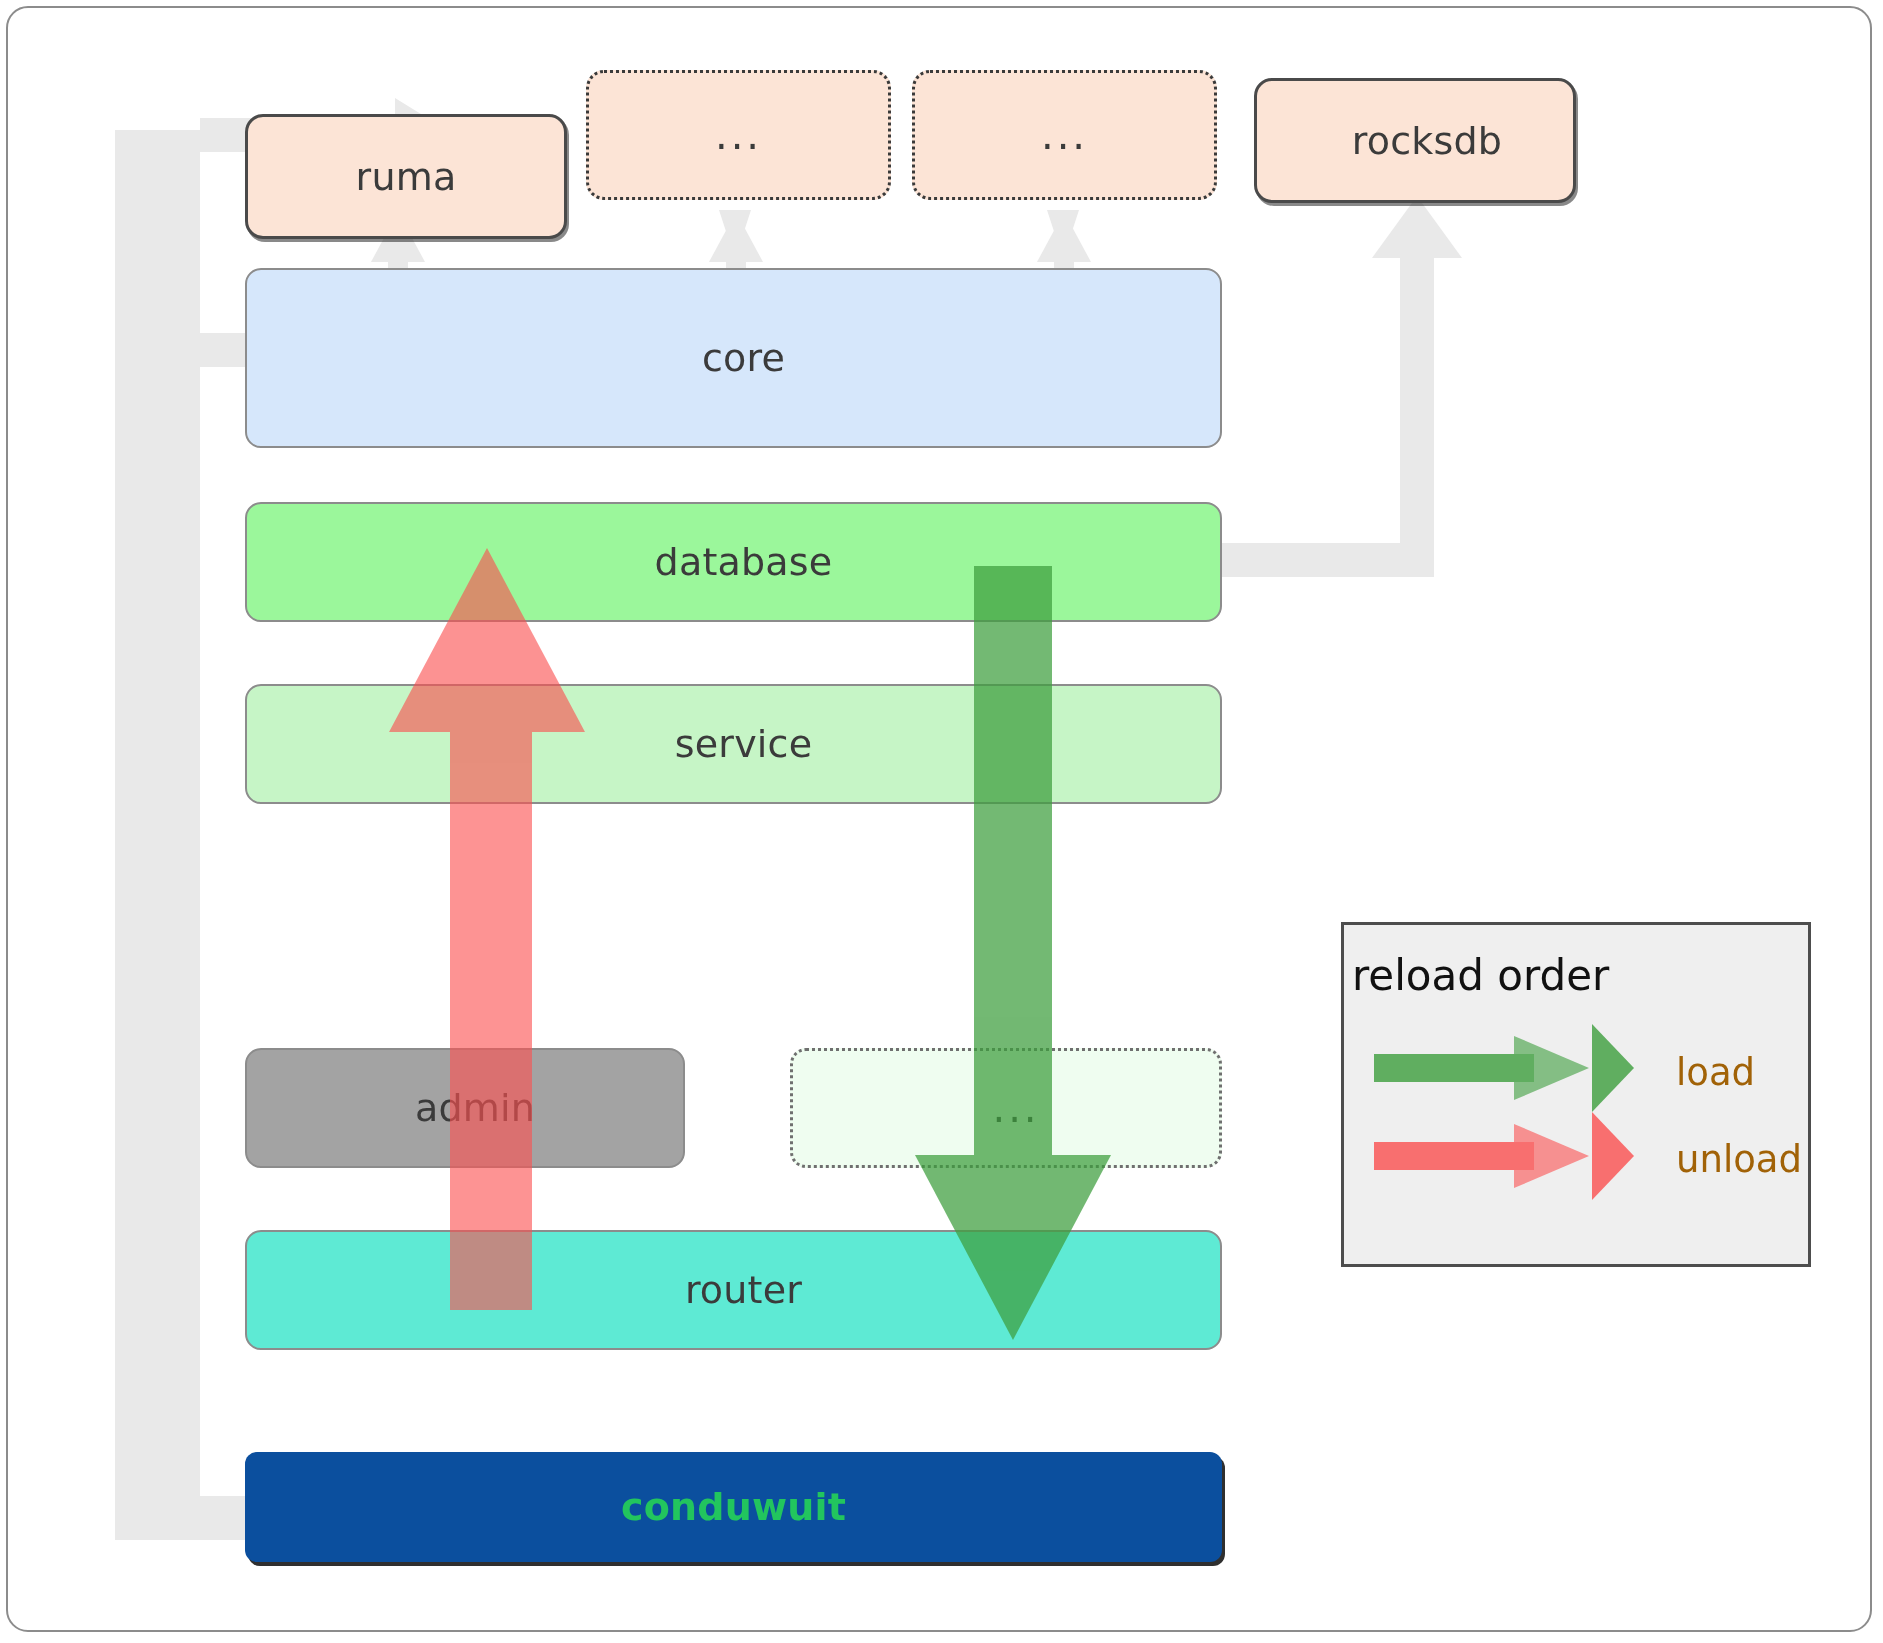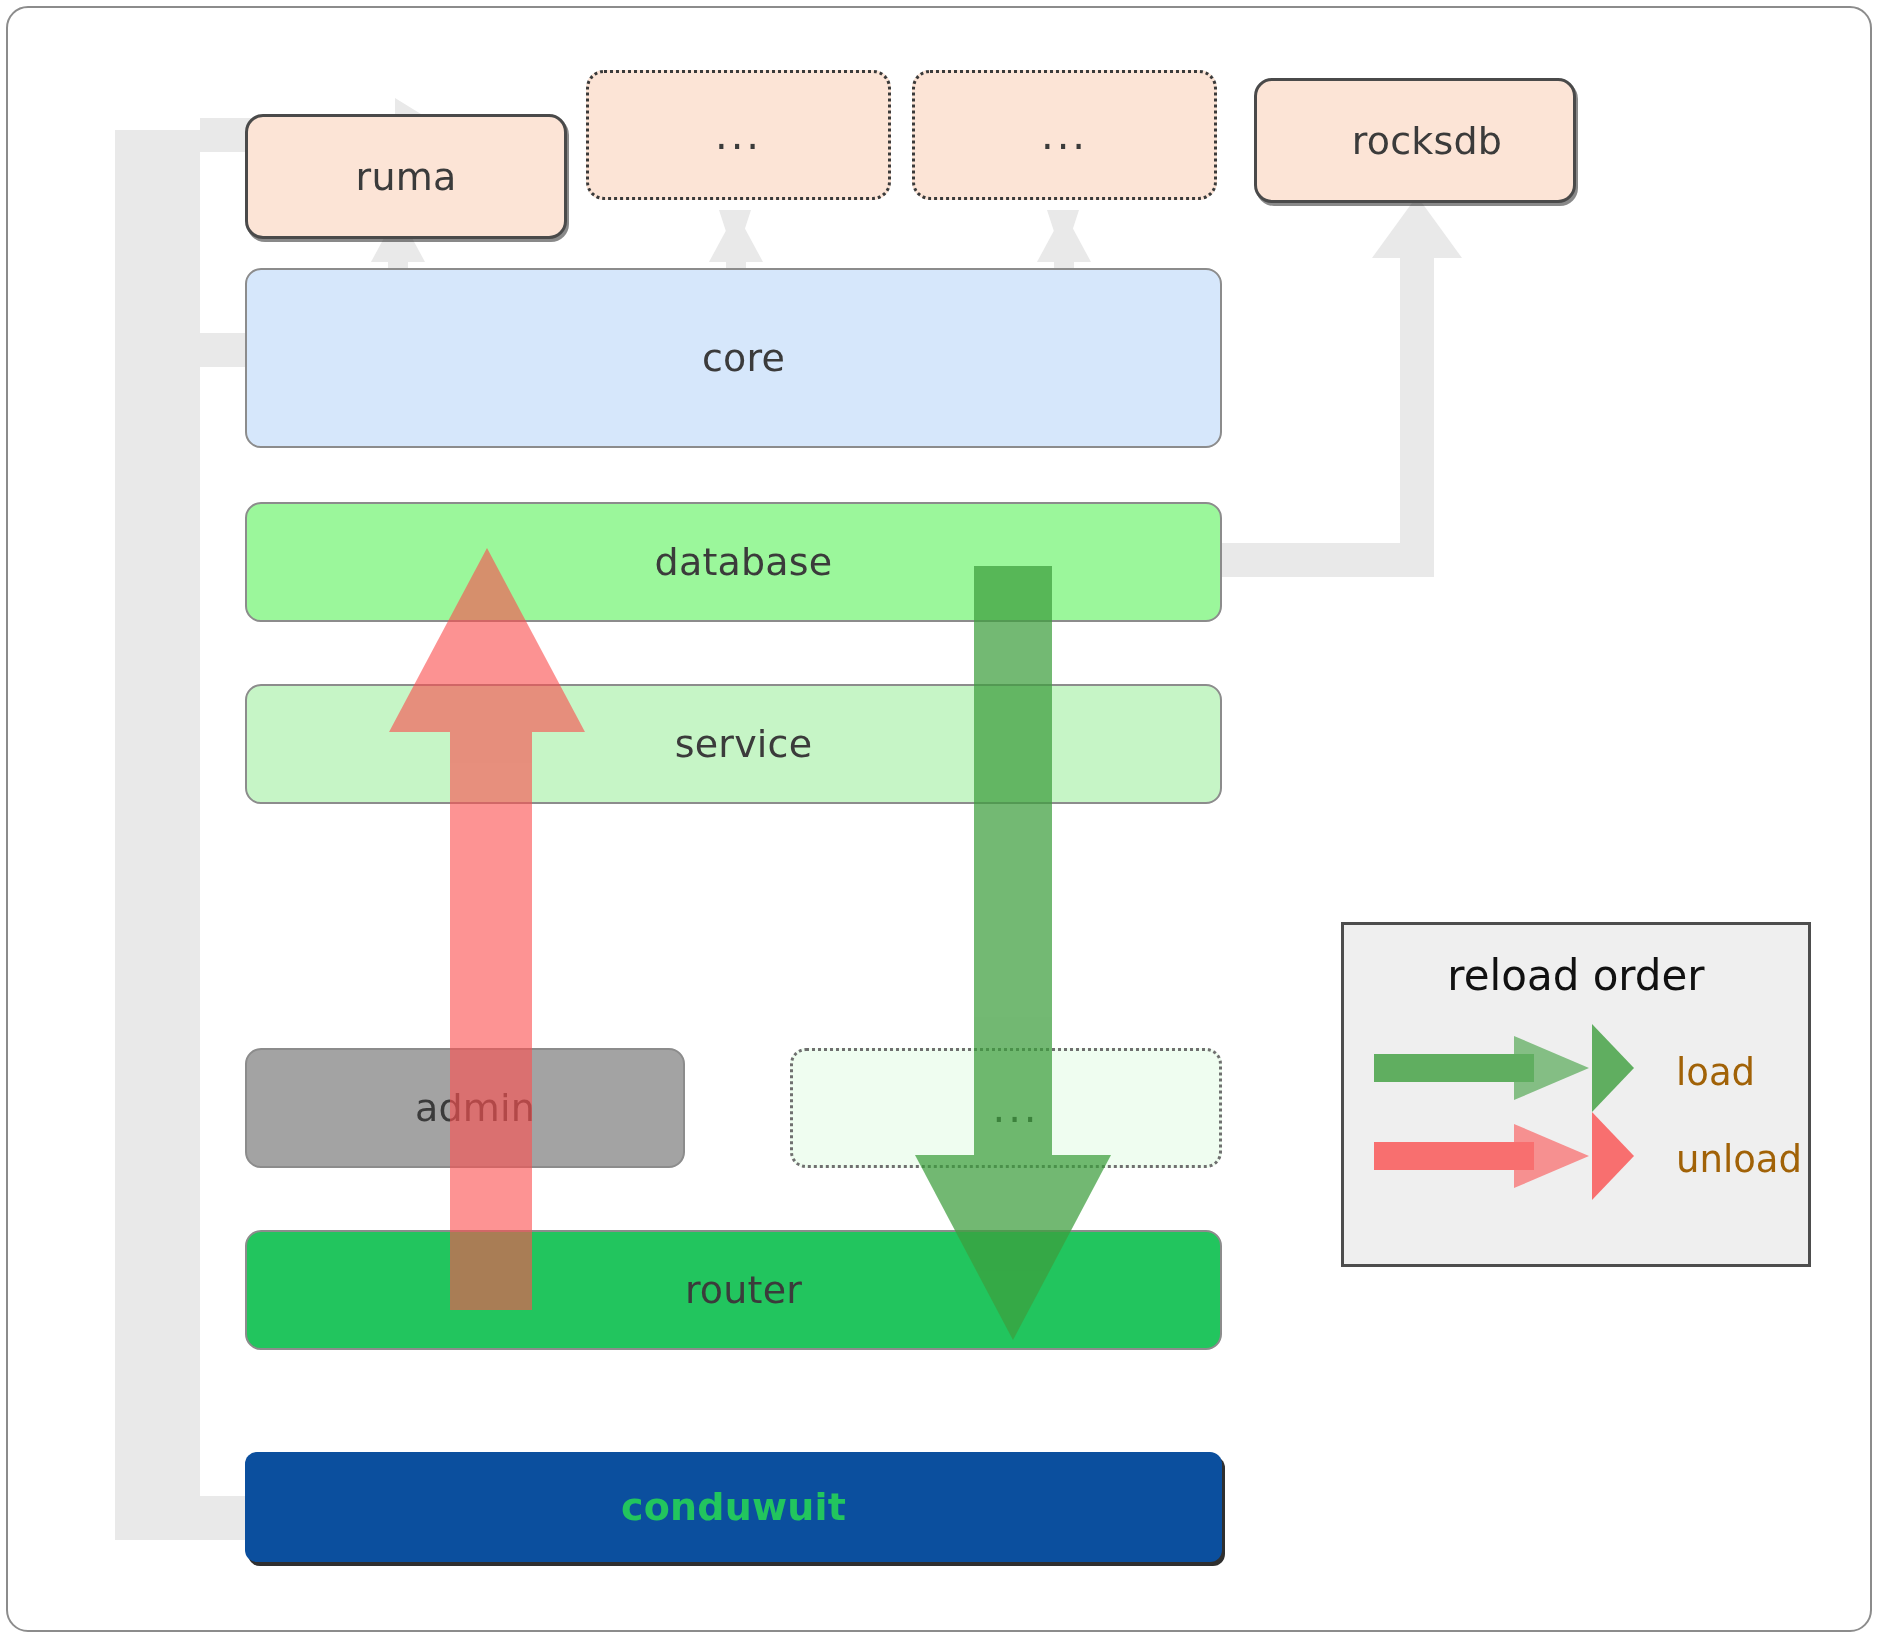--- a/index.html
+++ b/index.html
@@ -57,21 +57,21 @@
   }
   .lyr.dotted {
     border: 3px dotted #6f6f6f;
   }
   .core-box { background: #d6e7fb; }
   .db-box   { background: #9bf79b; }
   .svc-box  { background: #c6f5c6; }
   .api-box  { background: #ddf8dd; }
   .admin-box{ background: #a3a3a3; }
   .etc-box  { background: #effdf0; }
-  .router-box { background: #22c55e; }
+  .router-box { background: #5eead4; }
   .app-box {
     background: #0b4f9e;
     color: #22c55e;
     font-weight: bold;
     border-radius: 12px;
     border: none;
     box-shadow: 3px 4px 0 rgba(10,10,10,0.85);
   }
   .dots {
     letter-spacing: 3px;
@@ -87,23 +87,23 @@
     height: 345px;
     background: #efefef;
     border: 3px solid #4d4d4d;
     box-sizing: border-box;
   }
   .legend-title {
     position: absolute;
     top: 26px;
     left: 0;
     width: 100%;
-    text-align: center;
     font-size: 42px;
     color: #111111;
+    padding-left: 8px;
   }
   .legend-label {
     position: absolute;
     font-size: 37px;
     color: #a16207;
     left: 324px;
     margin-left: 8px;
   }
   .legend-label.load   { top: 126px; }
   .legend-label.unload { top: 213px; }

